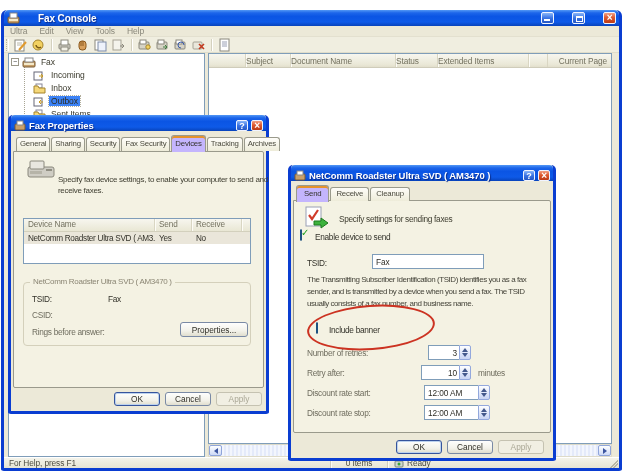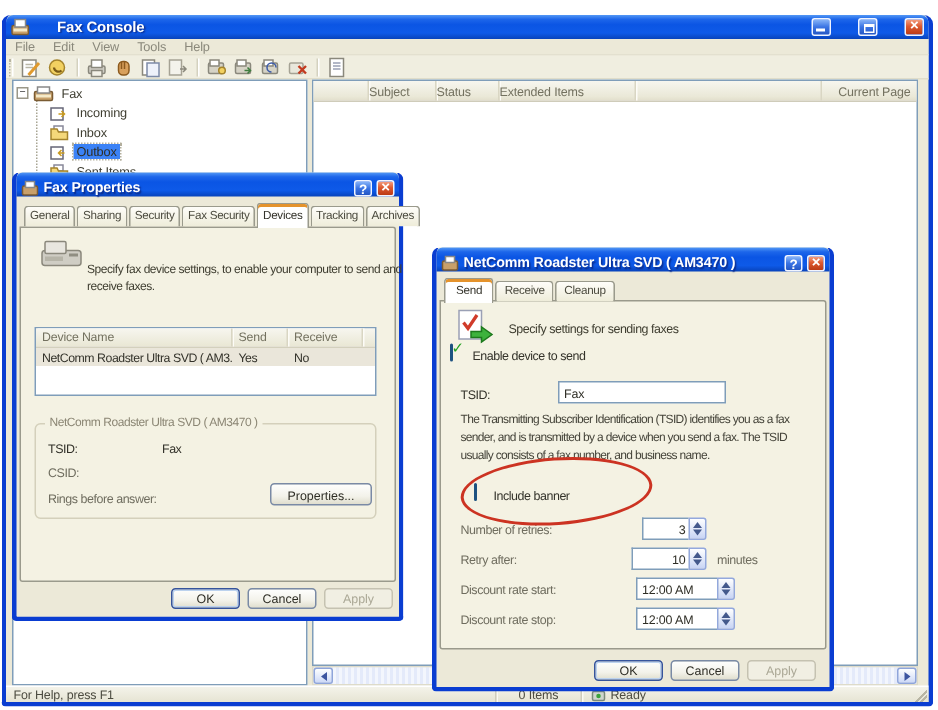--- a/index.html
+++ b/index.html
@@ -74,21 +74,21 @@
   .dlg2{left:288px;top:165px;width:268px;height:296px;z-index:10}
   .dlg-titlebar{height:16px;margin:0 -0px;border-radius:4px 4px 0 0;
     background:linear-gradient(180deg,#5398f5 0%,#1d66ea 18%,#0b55e4 40%,#0e5ae8 75%,#0843bb 100%);
     display:flex;align-items:flex-end;padding:0 3px;gap:3px}
   .dlg-body{position:relative;width:100%;height:calc(100% - 16px)}
   .tc.sm{width:12px;height:11px}
 
   .tabs{position:absolute;left:5px;top:4px;display:flex;align-items:flex-end;z-index:3}
   .tab{height:14px;border:1px solid #9a9a8c;border-bottom:0;border-radius:3px 3px 0 0;margin-right:1px;
     background:linear-gradient(180deg,#fefdf9,#eeecd9);padding:1px 3px 0 3px;font-size:7.8px;letter-spacing:-0.2px;color:#4c4b3f;white-space:nowrap}
-  .tab.active{height:17px;margin-bottom:-1px;background:#ffffff;box-shadow:inset 0 2px 0 #e5932c;padding-top:3px;color:#33322a}
+  .tab.active{height:17px;margin-bottom:-1px;background:#c4b5fd;box-shadow:inset 0 2px 0 #e5932c;padding-top:3px;color:#33322a}
   .tab-panel{position:absolute;border:1px solid #9a9a8c;background:#f4f2e3;border-radius:0 2px 2px 2px}
   .dlg1 .tab-panel{left:2px;top:20px;width:251px;height:237px}
   .dlg2 .tab-panel{left:2px;top:19px;width:258px;height:233px}
 
   .desc-line{white-space:nowrap;font-size:8px;letter-spacing:-0.3px;color:#3e3d30;line-height:11px}
   .help-line{white-space:nowrap;font-size:8px;letter-spacing:-0.45px;color:#45443a;line-height:12px}
 
   .xbtn{width:46px;height:14px;border:1px solid #7a8aa5;border-radius:3px;font-size:8.3px;color:#2f2e26;
     background:linear-gradient(180deg,#fefefd,#f3f2ea 60%,#e0dece);display:inline-flex;align-items:center;justify-content:center}
   .xbtn.default{border-color:#36549c;box-shadow:inset 0 0 0 1px #bcd2ee}
@@ -140,21 +140,21 @@
       <span class="tc">
           <i class="minbar"></i>
         </span>
       <span class="tc">
           <i class="maxbox"></i>
         </span>
       <span class="tc close">×</span>
     </div>
 
     <div class="menubar">
-      <span class="menu-item">File</span>
+      <span class="menu-item">Ultra</span>
       <span class="menu-item">Edit</span>
       <span class="menu-item">View</span>
       <span class="menu-item">Tools</span>
       <span class="menu-item">Help</span>
     </div>
 
     <div class="toolbar">
       <span class="grip"></span>
       <span class="tbi">
           <svg width="15" height="14">
@@ -285,20 +285,21 @@
             </svg>
           </span>
         <span class="tree-label">Sent Items</span>
       </div>
     </div>
 
     <div class="list-panel">
       <div class="lh">
         <span class="lhc" style="width:37px"></span>
         <span class="lhc" style="width:45px">Subject</span>
+        <span class="lhc" style="width:105px">Document Name</span>
         <span class="lhc" style="width:42px">Status</span>
         <span class="lhc" style="width:91px">Extended Items</span>
         <span class="lhc" style="flex:1;border-right:0;box-shadow:none"></span>
         <span class="lhc" style="width:64px;border-right:0;box-shadow:none;border-left:1px solid #d9d6c3;text-align:right">Current Page</span>
       </div>
     </div>
 
     <div class="hscroll">
       <span class="sbtn">
           <i class="tri-l"></i>

